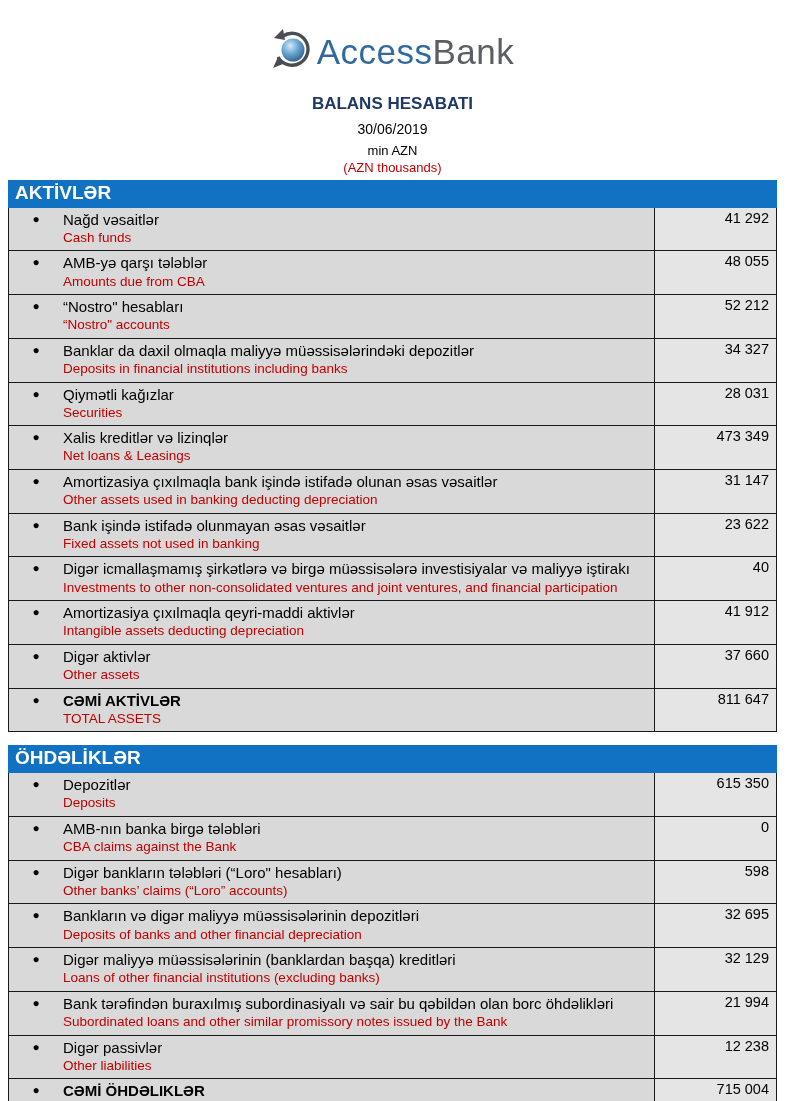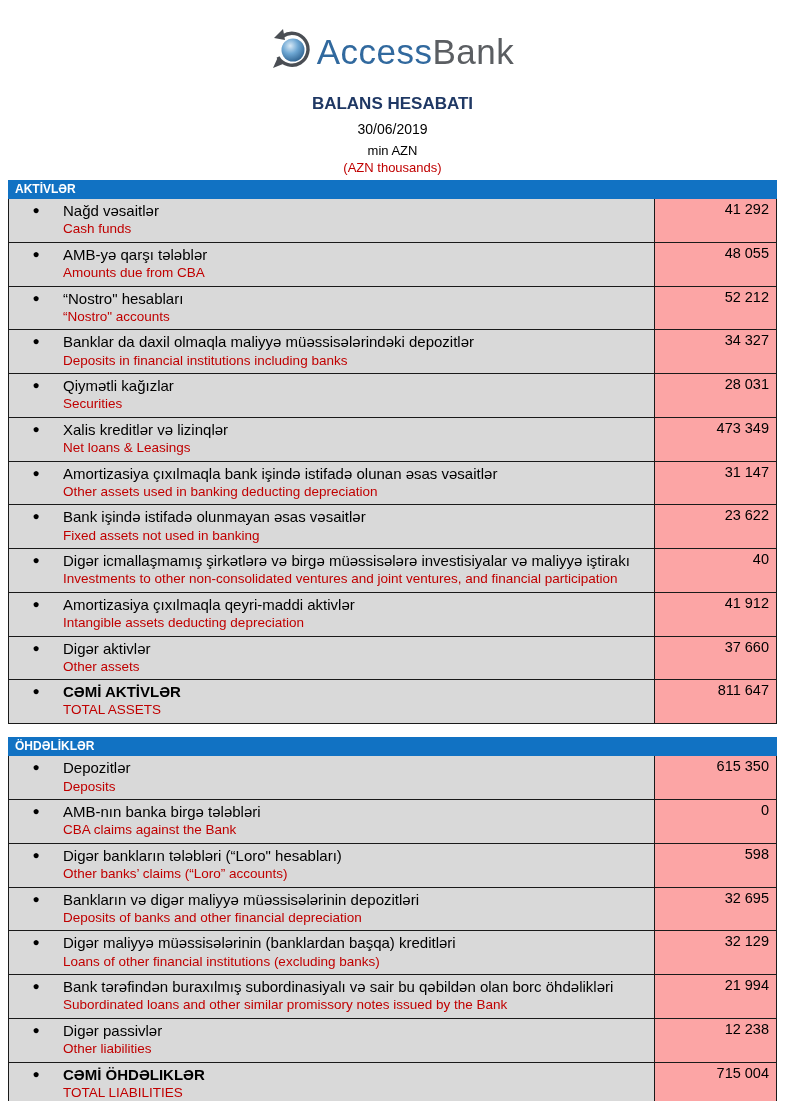--- a/index.html
+++ b/index.html
@@ -29,41 +29,41 @@
   .unit-az { font-size: 13px; color: #000; }
   .unit-en { font-size: 13px; color: #C00000; }
 
   
   .balance-table { margin-top: 3px; }
   .section { margin-bottom: 13px; }
   .section-bar {
     background: #1172C3;
     color: #fff;
     font-weight: bold;
-    font-size: 12px;
+    font-size: 19px;
     padding: 2px 0 3px 7px;
     line-height: 1.2;
   }
   .section-rows { border: 1px solid #1a1a1a; border-top: none; }
   .row { display: flex; min-height: 37px; }
   .row + .row { border-top: 1px solid #1a1a1a; }
   .cell-label {
     flex: 1;
     background: #D9D9D9;
     border-right: 1px solid #1a1a1a;
     display: flex;
     padding: 2px 4px 4px 0;
   }
   .bullet { width: 54px; text-align: center; font-size: 12px; line-height: 18px; color: #000; }
   .labels { flex: 1; }
   .label-az { font-size: 15px; color: #000; line-height: 1.28; }
   .label-en { font-size: 13.5px; color: #C00000; line-height: 1.30; }
   .cell-value {
     width: 121px;
-    background: #fca5a5;
+    background: #e5e5e5;
     text-align: right;
     padding: 2px 7px 0 6px;
     font-size: 14.5px;
     color: #000;
   }
   .row.total .label-az { font-weight: bold; }
   .row.total .label-en { font-weight: normal; }
 </style>
 </head>
 <body>

